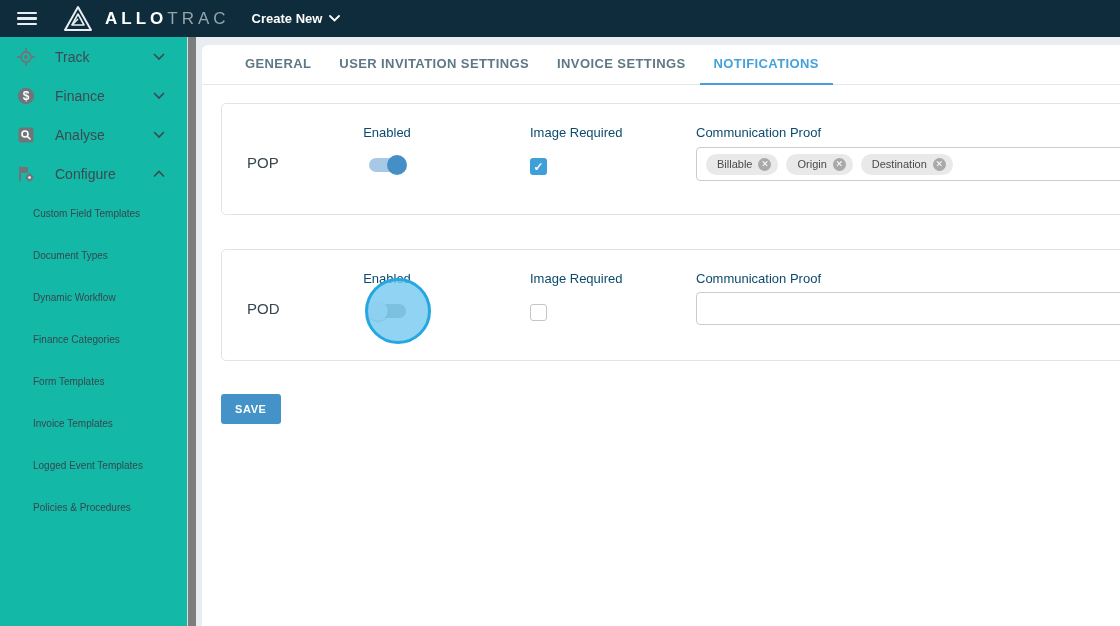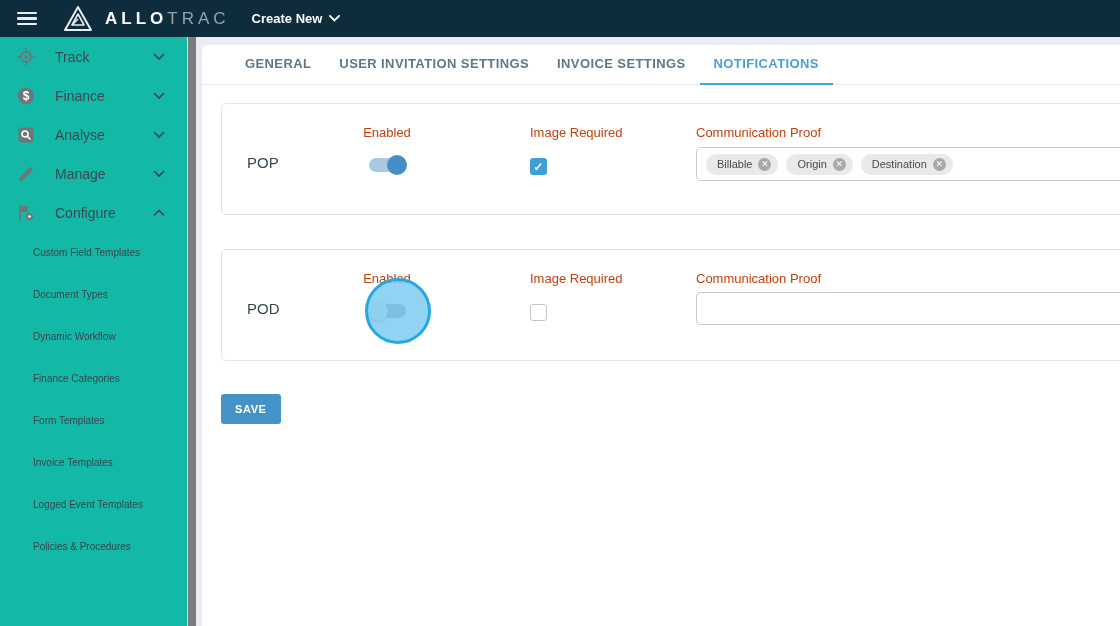--- a/index.html
+++ b/index.html
@@ -49,21 +49,21 @@
          cursor:pointer; border-bottom:2px solid transparent; }
   .tab.active { color:#45a1dc; border-bottom:2px solid #45a1dc; }
 
   
   .card { position:relative; margin-left:19px; width:940px; height:112px;
           border:1px solid #e1e4e6; border-radius:5px; background:#fff; }
   .card1 { margin-top:18px; }
   .card2 { margin-top:34px; }
 
   .row-name { position:absolute; left:25px; top:50px; font-size:15px; color:#37474f; }
-  .col-label { position:absolute; top:21px; font-size:13px; color:#c2410c; }
+  .col-label { position:absolute; top:21px; font-size:13px; color:#0c4a6e; }
   .lbl-enabled  { left:120px; width:90px; text-align:center; }
   .lbl-image    { left:308px; }
   .lbl-comm     { left:474px; }
 
   
   .toggle { position:absolute; left:147px; top:54px; width:37px; height:14px;
             border-radius:7px; cursor:pointer; }
   .toggle .knob { position:absolute; top:-3px; width:20px; height:20px; border-radius:50%; }
   .toggle.on  { background:#a7c9e6; }
   .toggle.on .knob { right:-1px; background:#468fc6; }
@@ -170,33 +170,20 @@
       </svg>
     </span>
     <span class="lbl">Analyse</span>
     <span class="chev">
       <svg width="12" height="8" viewBox="0 0 12 8">
           <polyline points="1.5,1.5 6,6 10.5,1.5" fill="none" stroke="#3c4a52" stroke-width="1.7" stroke-linecap="round"></polyline>
         </svg>
     </span>
   </div>
 
-  <div class="nav-item">
-    <span class="ic">
-      <svg width="20" height="20" viewBox="0 0 20 20">
-        <path d="M3 17 L4 13 L13.5 3.5 Q14.5 2.5 15.8 3.8 L16.2 4.2 Q17.5 5.5 16.5 6.5 L7 16 L3 17 Z" fill="#6f7679"></path>
-      </svg>
-    </span>
-    <span class="lbl">Manage</span>
-    <span class="chev">
-      <svg width="12" height="8" viewBox="0 0 12 8">
-          <polyline points="1.5,1.5 6,6 10.5,1.5" fill="none" stroke="#3c4a52" stroke-width="1.7" stroke-linecap="round"></polyline>
-        </svg>
-    </span>
-  </div>
 
   <div class="nav-item">
     <span class="ic">
       <svg width="20" height="20" viewBox="0 0 20 20">
         <path d="M4 2.5 L4 17.5" stroke="#6f7679" stroke-width="2"></path>
         <path d="M4 3 L12 3 L12 9 L4 9 Z" fill="#6f7679"></path>
         <circle cx="13.5" cy="13.5" r="3.4" fill="#6f7679"></circle>
         <circle cx="13.5" cy="13.5" r="1.3" fill="#ffffff"></circle>
         <rect x="12.7" y="9.2" width="1.6" height="1.6" fill="#6f7679"></rect>
         <rect x="12.7" y="16.2" width="1.6" height="1.6" fill="#6f7679"></rect>

